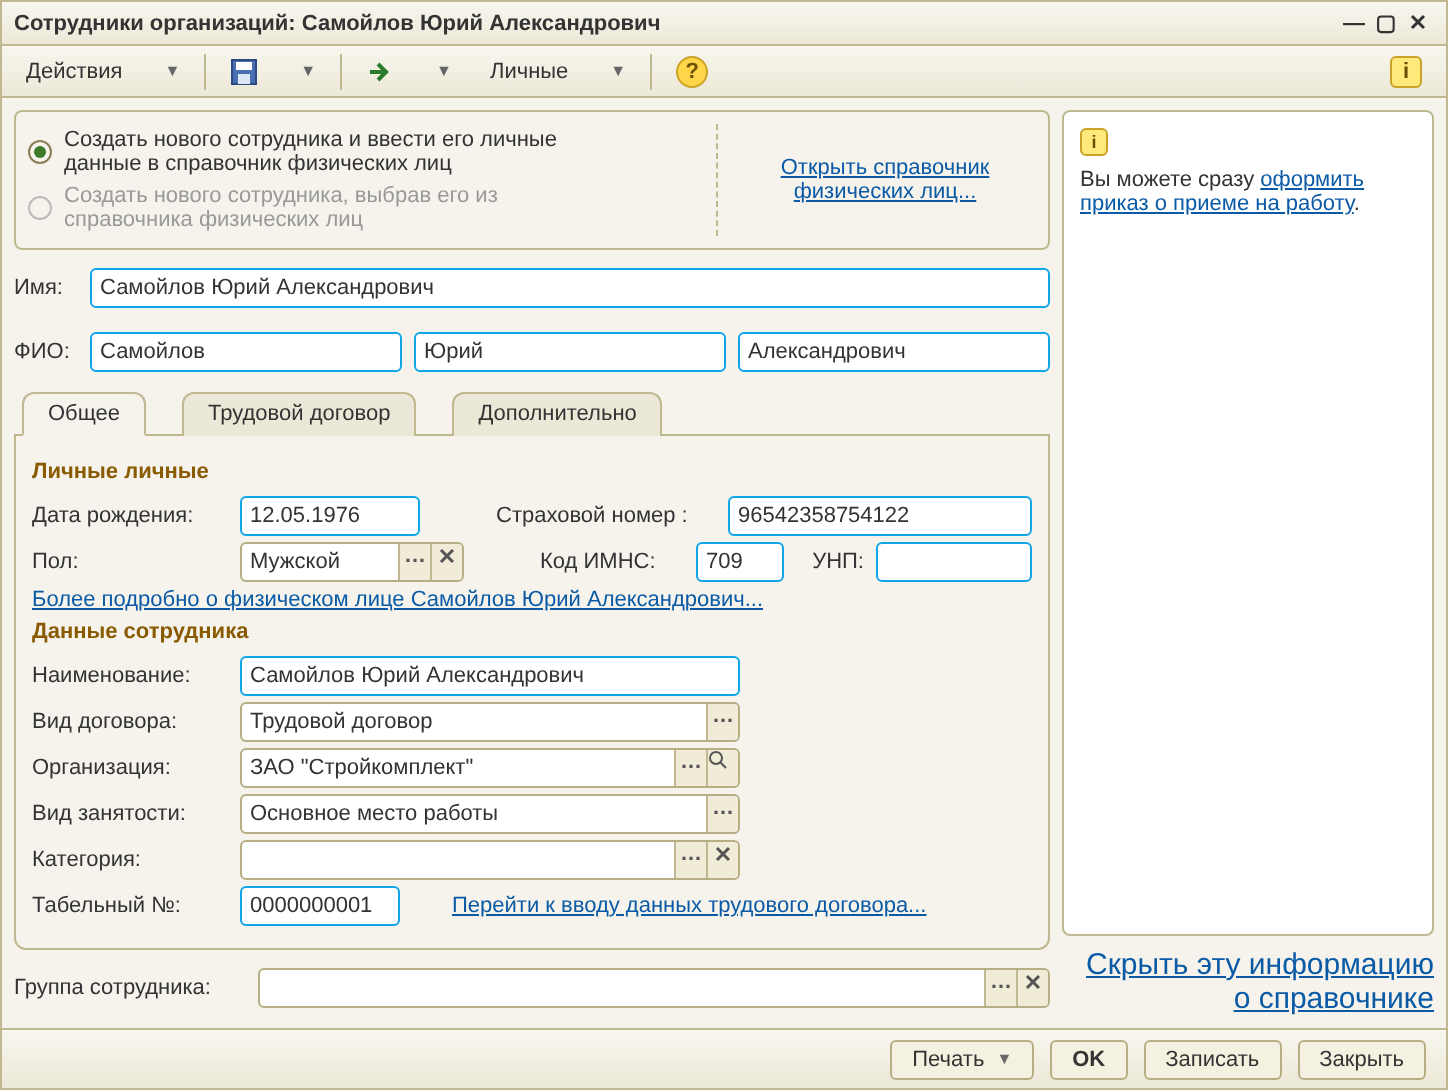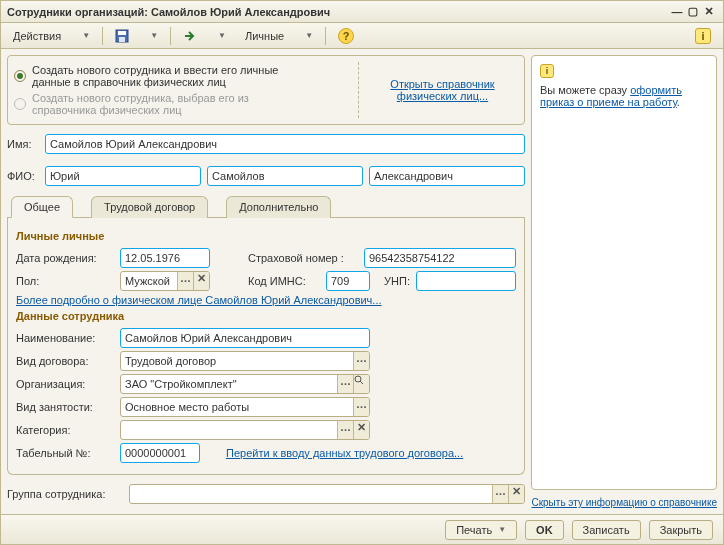--- a/index.html
+++ b/index.html
@@ -75,21 +75,21 @@
   .inpgroup { display:flex; border:1px solid #b7ae85; border-radius:3px; height:20px; background:#fff; align-items:stretch; overflow:hidden;}
   .inpgroup .val { flex:1; padding:0 4px; display:flex; align-items:center; }
   .footerbar {
     background: linear-gradient(#f8f6ee, #ece8d8);
     border-top: 1px solid #c0b890;
     height: 30px;
     display: flex; align-items: center; justify-content: flex-end; padding: 0 10px; gap: 8px;
   }
   .fbtn { padding: 3px 10px; border: 1px solid #b7ae85; border-radius: 3px; background:#f5f1e0; cursor:pointer; display:flex; align-items:center; gap:4px;}
   .fbtn.ok { font-weight: bold; }
-  .hidelink { color:#0a5aa6; text-decoration: underline; cursor:pointer; font-size:10px; }
+  .hidelink { color:#0a5aa6; text-decoration: underline; cursor:pointer; font-size:15px; }
   .infoicon { width:14px; height:14px; background:#ffe97a; border:1px solid #c9a227; border-radius:3px; display:inline-block; text-align:center; line-height:12px; font-weight:bold; color:#6b5000; font-size:9px; margin-right:4px;}
   svg { display:block; }
 </style>
 </head>
 <body>
 
 <div class="window">
 
   <div class="titlebar">
     <span>Сотрудники организаций: Самойлов Юрий Александрович</span>
@@ -160,24 +160,24 @@
       <div class="frow">
         <span class="flabel">Имя:</span>
         <div class="inp flex">
           <span>Самойлов Юрий Александрович</span>
         </div>
       </div>
 
       <div class="frow">
         <span class="flabel">ФИО:</span>
         <div class="inp" style="flex:1">
+          <span>Самойлов</span>
+        </div>
+        <div class="inp" style="flex:1">
           <span>Юрий</span>
-        </div>
-        <div class="inp" style="flex:1">
-          <span>Самойлов</span>
         </div>
         <div class="inp" style="flex:1">
           <span>Александрович</span>
         </div>
       </div>
 
       <div>
         <div class="tabs">
           <div class="tab active">
             <span>Общее</span>
@@ -199,21 +199,21 @@
             </div>
             <span style="width:26px"></span>
             <span style="width:110px">Страховой номер :</span>
             <div class="inp flex">
               <span>96542358754122</span>
             </div>
           </div>
 
           <div class="frow">
             <span class="flabel2">Пол:</span>
-            <div class="inpgroup" style="width:90px">
+            <div class="inpgroup" style="width:112px">
               <span class="val">Мужской</span>
               <span class="btn3">…</span>
               <span class="btn3">✕</span>
             </div>
             <span style="width:26px"></span>
             <span style="width:72px">Код ИМНС:</span>
             <div class="inp" style="width:44px">
               <span>709</span>
             </div>
             <span style="width:34px; text-align:right;">УНП:</span>

